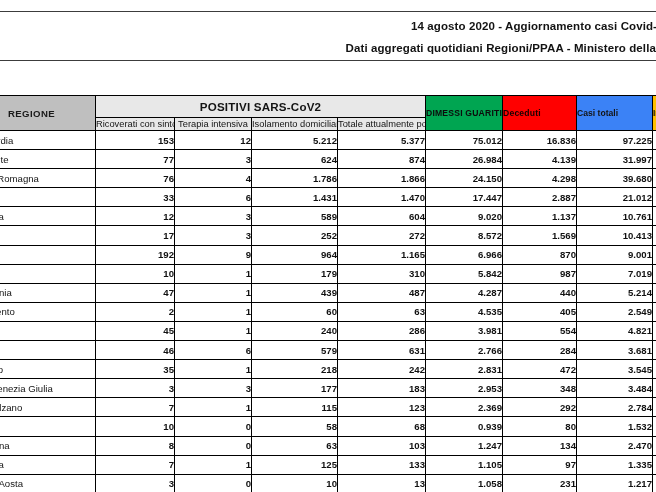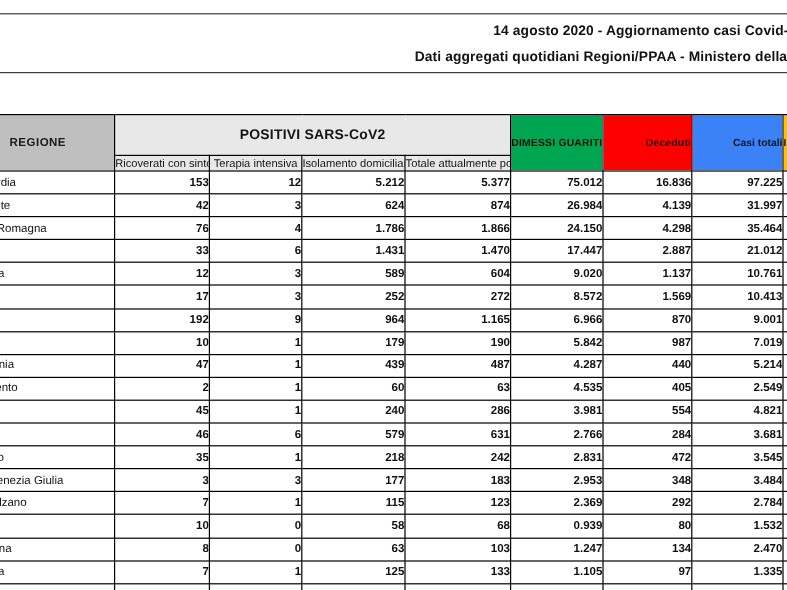--- a/index.html
+++ b/index.html
@@ -74,39 +74,39 @@
     border: 1.6px solid #000;
   }
   th.group-head {
     background: #e8e8e8;
     font-weight: bold;
     font-size: 11.6px;
     text-align: center;
     vertical-align: middle;
     letter-spacing: 0.2px;
     color: #141414;
-    height: 34px;
+    height: 22px;
     border: 1.3px solid #000;
   }
   th.sub-head {
     background: #e8e8e8;
     font-weight: normal;
     font-size: 9.3px;
     text-align: center;
     vertical-align: middle;
     line-height: 12px;
     color: #141414;
     white-space: normal;
     padding: 1px 2px;
     border: 1.3px solid #000;
   }
   th.color-head {
     font-weight: bold;
     font-size: 8.6px;
-    text-align: right;
+    text-align: left;
     vertical-align: middle;
     line-height: 11px;
     white-space: normal;
     padding: 1px 2px;
     border: 1.4px solid #000;
     margin-top: 20px;
   }
   th.h-guariti { background: #00A551; color: #0c0c0c; letter-spacing: 0.2px; }
   th.h-deceduti { background: #FF0000; color: #1a0000; letter-spacing: 0.2px; }
   th.h-totali  { background: #3b82f6; color: #141414; font-weight: bold; }
@@ -181,38 +181,38 @@
           <td class="num">12</td>
           <td class="num">5.212</td>
           <td class="num">5.377</td>
           <td class="num sep-strong">75.012</td>
           <td class="num">16.836</td>
           <td class="num">97.225</td>
           <td class="num">97</td>
         </tr>
         <tr class="data-row">
           <td class="region-cell">Piemonte</td>
-          <td class="num">42</td>
+          <td class="num">77</td>
           <td class="num">3</td>
           <td class="num">624</td>
           <td class="num">874</td>
           <td class="num sep-strong">26.984</td>
           <td class="num">4.139</td>
           <td class="num">31.997</td>
           <td class="num">15</td>
         </tr>
         <tr class="data-row">
           <td class="region-cell">Emilia-Romagna</td>
           <td class="num">76</td>
           <td class="num">4</td>
           <td class="num">1.786</td>
           <td class="num">1.866</td>
           <td class="num sep-strong">24.150</td>
           <td class="num">4.298</td>
-          <td class="num">35.464</td>
+          <td class="num">39.680</td>
           <td class="num">57</td>
         </tr>
         <tr class="data-row">
           <td class="region-cell">Veneto</td>
           <td class="num">33</td>
           <td class="num">6</td>
           <td class="num">1.431</td>
           <td class="num">1.470</td>
           <td class="num sep-strong">17.447</td>
           <td class="num">2.887</td>
@@ -250,21 +250,21 @@
           <td class="num sep-strong">6.966</td>
           <td class="num">870</td>
           <td class="num">9.001</td>
           <td class="num">45</td>
         </tr>
         <tr class="data-row">
           <td class="region-cell">Marche</td>
           <td class="num">10</td>
           <td class="num">1</td>
           <td class="num">179</td>
-          <td class="num">190</td>
+          <td class="num">310</td>
           <td class="num sep-strong">5.842</td>
           <td class="num">987</td>
           <td class="num">7.019</td>
           <td class="num">32</td>
         </tr>
         <tr class="data-row">
           <td class="region-cell">Campania</td>
           <td class="num">47</td>
           <td class="num">1</td>
           <td class="num">439</td>
@@ -373,20 +373,20 @@
           <td class="num">1.335</td>
           <td class="num">19</td>
         </tr>
         <tr class="data-row">
           <td class="region-cell">Valle d'Aosta</td>
           <td class="num">3</td>
           <td class="num">0</td>
           <td class="num">10</td>
           <td class="num">13</td>
           <td class="num sep-strong">1.058</td>
-          <td class="num">216</td>
+          <td class="num">231</td>
           <td class="num">1.217</td>
           <td class="num">0</td>
         </tr>
       </tbody>
 
   </table>
 </div>
 
 </body></html>

